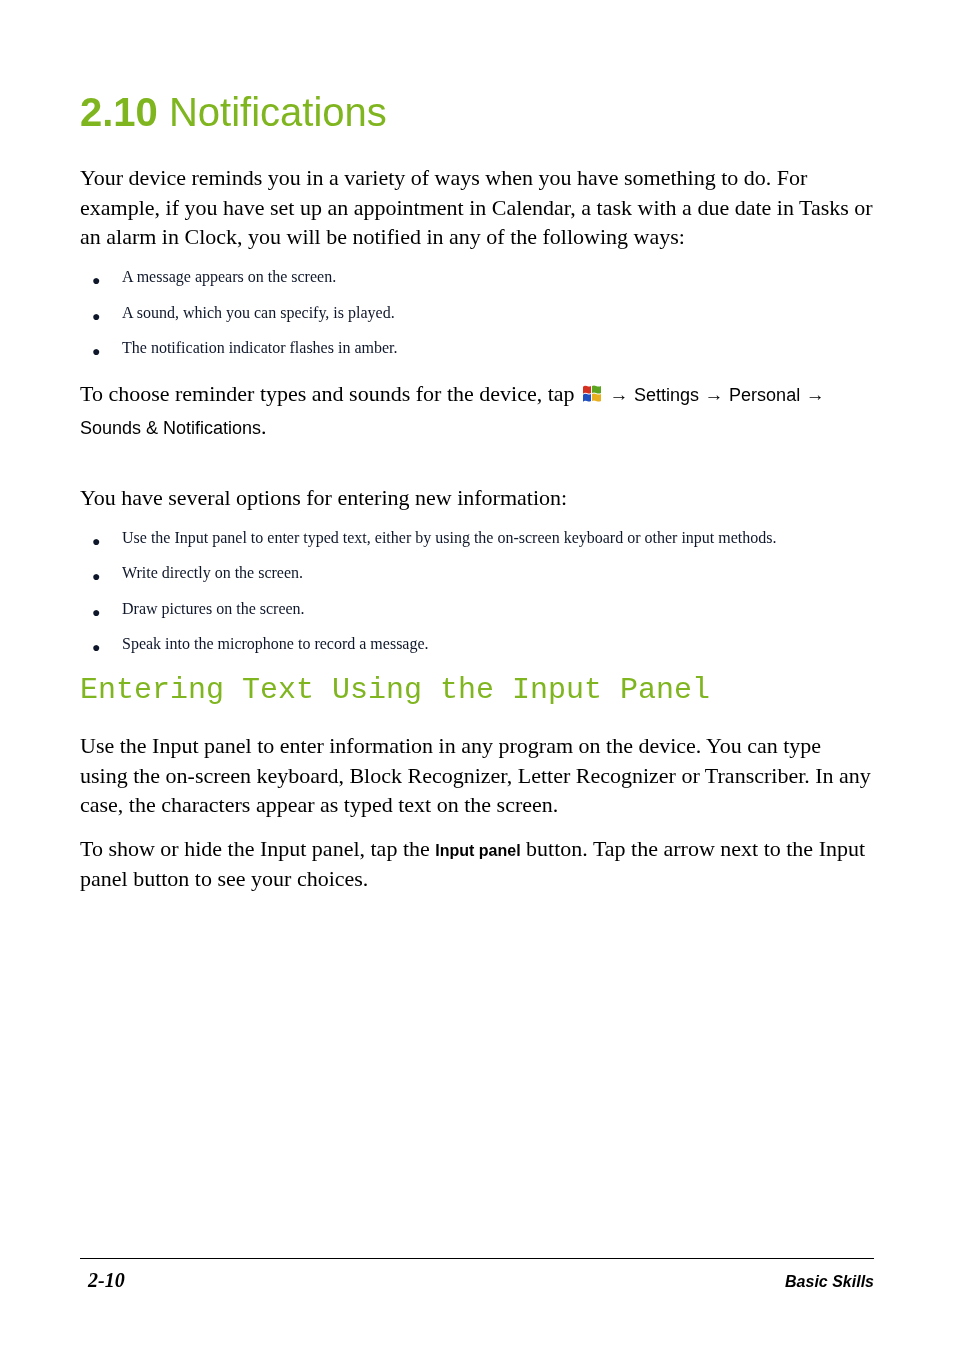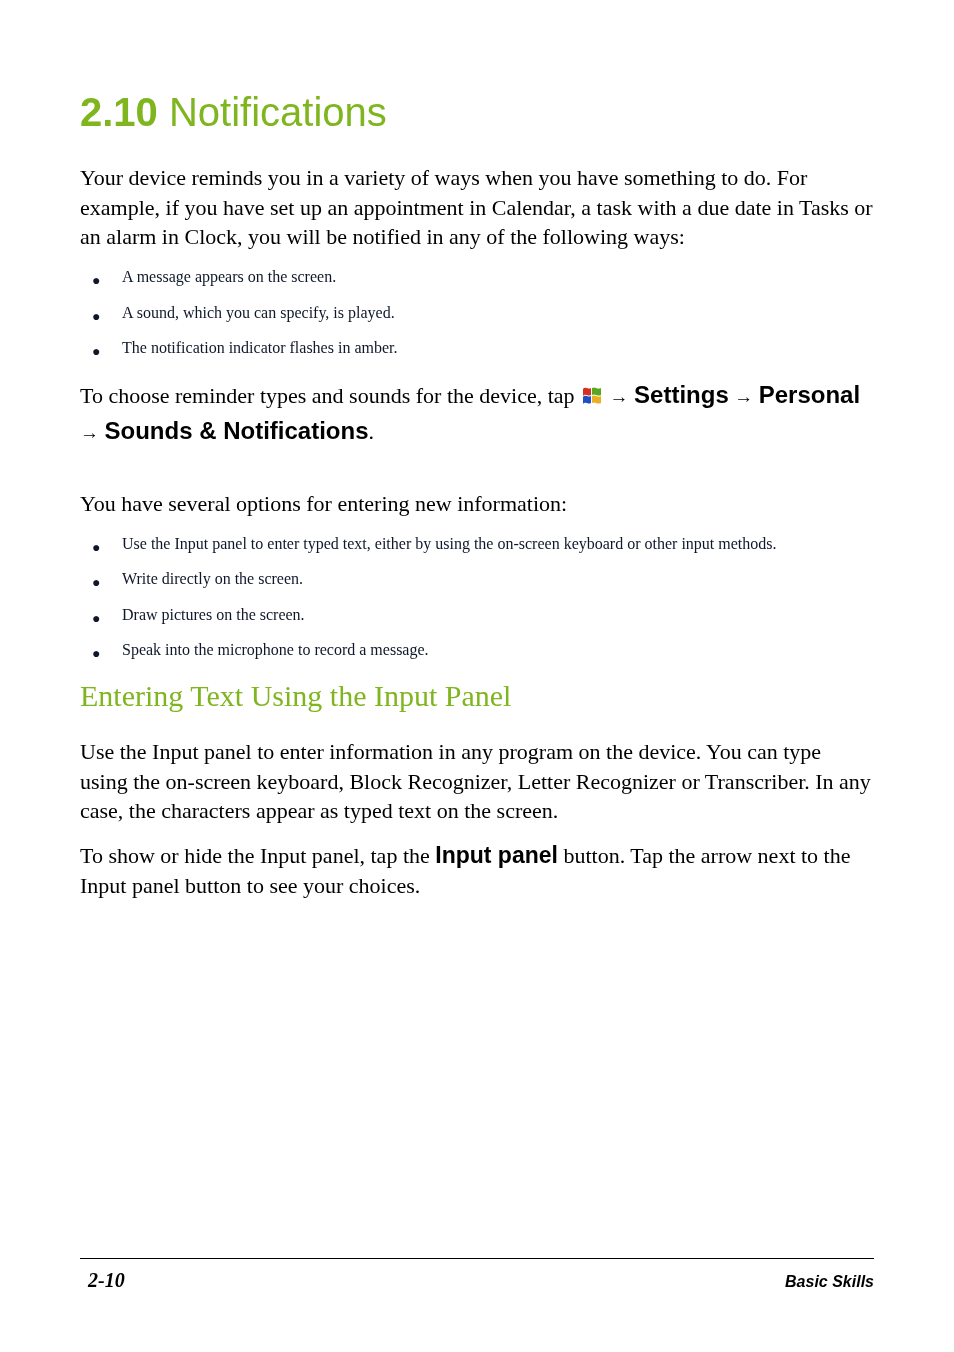--- a/index.html
+++ b/index.html
@@ -65,51 +65,51 @@
     
     .nav-path {
       font-size: 22px;
       line-height: 1.5;
       color: #000000;
       margin-bottom: 40px;
     }
     
     .nav-bold {
       font-family: Arial, Helvetica, sans-serif;
-      font-weight: bold;
-      font-size: 24px;
+      font-weight: normal;
+      font-size: 18px;
     }
     
     .arrow {
       font-family: Arial, Helvetica, sans-serif;
       font-weight: bold;
       font-size: 19px;
     }
     
     .start-icon {
       display: inline-block;
       width: 20px;
       height: 18px;
       vertical-align: -2px;
       margin: 0 2px;
     }
     
     .subsection-heading {
-      font-family: Liberation Serif, serif;
+      font-family: Liberation Mono, monospace;
       font-size: 30px;
       color: #7fb51f;
       margin-bottom: 24px;
       margin-top: 10px;
       font-weight: normal;
     }
     
     .inline-bold {
       font-family: Arial, Helvetica, sans-serif;
       font-weight: bold;
-      font-size: 23px;
+      font-size: 16px;
     }
     
     .footer {
       position: absolute;
       bottom: 60px;
       left: 80px;
       right: 80px;
     }
     
     .footer-line {

